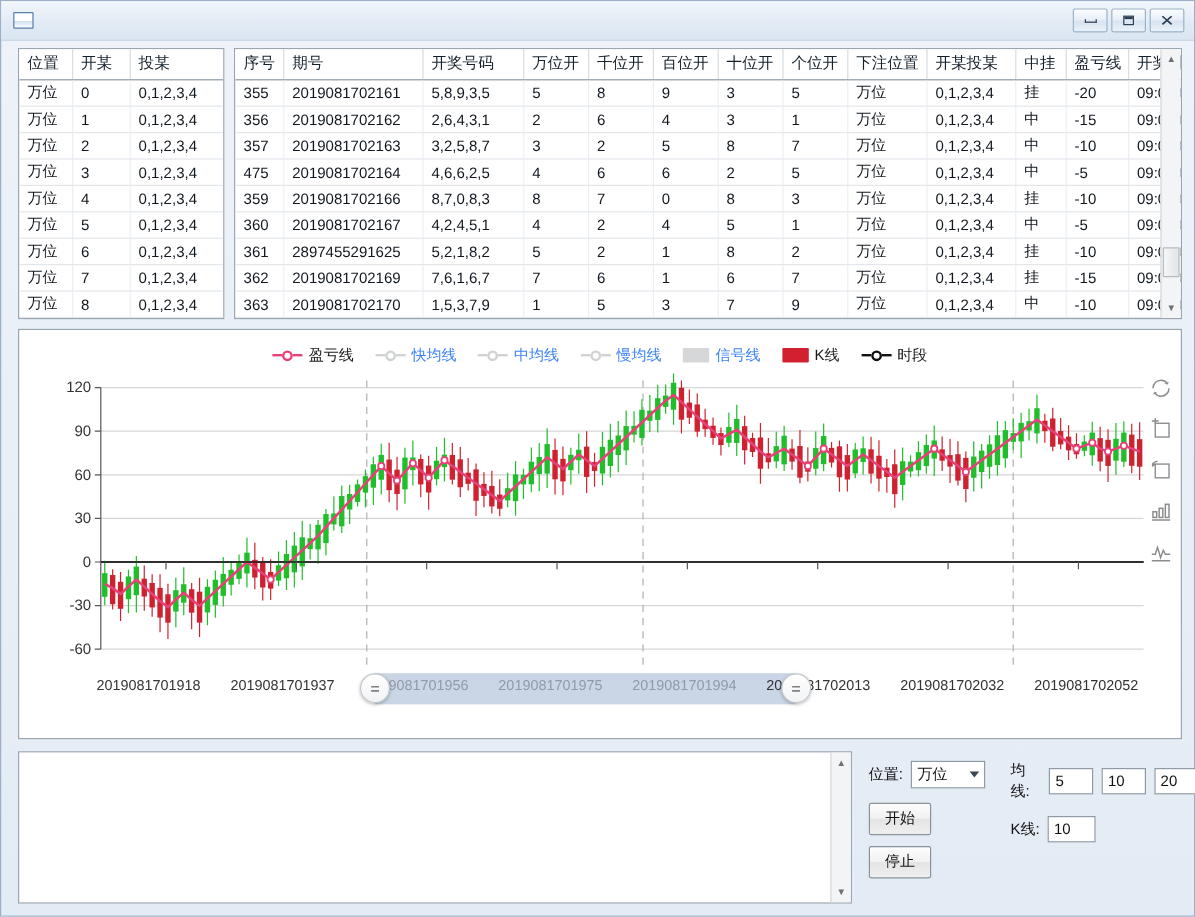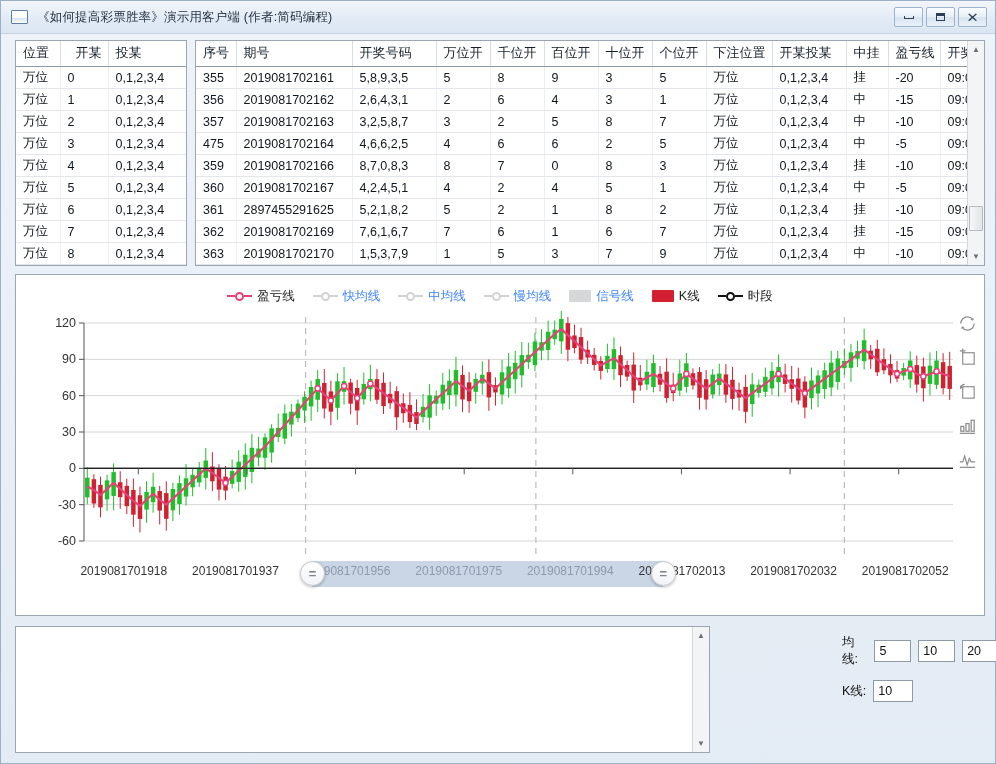--- a/index.html
+++ b/index.html
@@ -202,21 +202,20 @@
   .panel-right-top { position: absolute; left: 0; top: 8px; }
   .panel-ma { position: absolute; left: 118px; top: 8px; }
 </style>
 </head>
 <body>
 
 <div class="window">
 
   <div class="titlebar">
     <div class="app-icon"></div>
-    <div class="title-text">《如何提高彩票胜率》演示用客户端  (作者:简码编程)</div>
     <div class="winbtns">
       <div class="winbtn">
           <span class="glyph-min"></span>
         </div>
       <div class="winbtn">
           <span class="glyph-max">
             <i></i>
           </span>
         </div>
       <div class="winbtn">
@@ -224,21 +223,21 @@
         </div>
     </div>
   </div>
 
   <div class="tables-row">
     <div class="grid-panel grid-left">
       <table class="grid">
         <thead>
             <tr id="lt-head">
               <th style="width: 44px;">位置</th>
-              <th style="width: 48px; text-align: right;">开某</th>
+              <th style="width: 48px;">开某</th>
               <th style="width: auto;">投某</th>
             </tr>
           </thead>
         <tbody id="lt-body">
             <tr>
               <td>万位</td>
               <td>0</td>
               <td>0,1,2,3,4</td>
             </tr>
             <tr>
@@ -908,20 +907,31 @@
   <div class="bottom-row">
     <div class="log-box">
       <div class="vscroll">
         <div class="arrow">▲</div>
         <div class="track"></div>
         <div class="arrow">▼</div>
       </div>
     </div>
 
     <div class="controls">
+      <div class="panel-right-top">
+        <div class="ctrl-row">
+          <span class="ctrl-label">位置:</span>
+          <div class="combo">
+            <span>万位</span>
+            <span class="caret"></span>
+          </div>
+        </div>
+        <div class="btn">开始</div>
+        <div class="btn">停止</div>
+      </div>
 
       <div class="panel-ma">
         <div class="ctrl-row">
           <span class="ctrl-label">均线:</span>
           <div class="numbox">5</div>
           <div class="numbox">10</div>
           <div class="numbox">20</div>
         </div>
         <div class="ctrl-row">
           <span class="ctrl-label">K线:</span>

